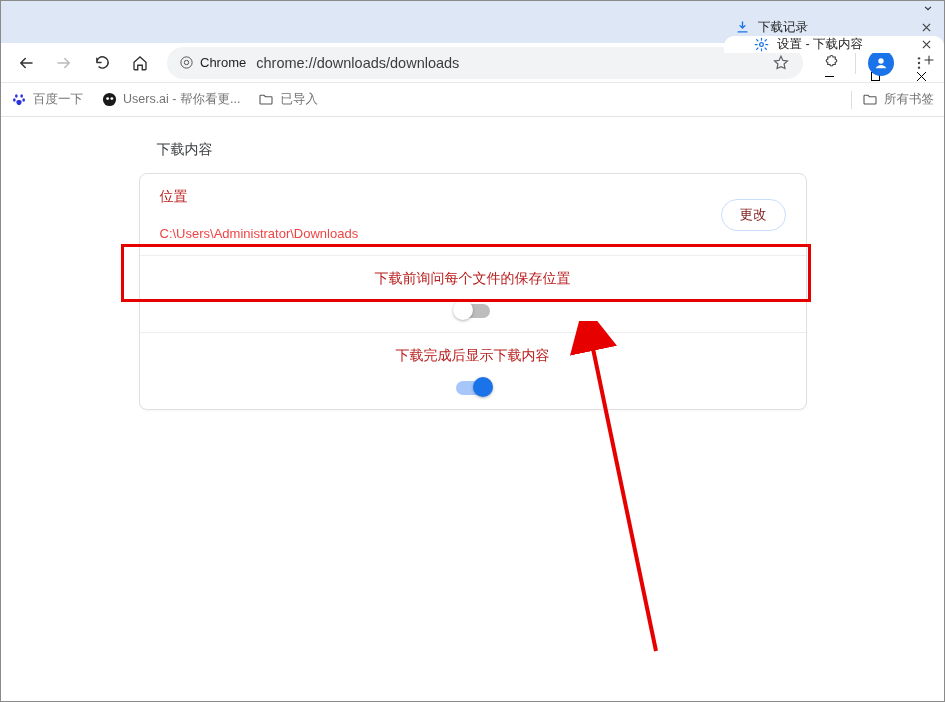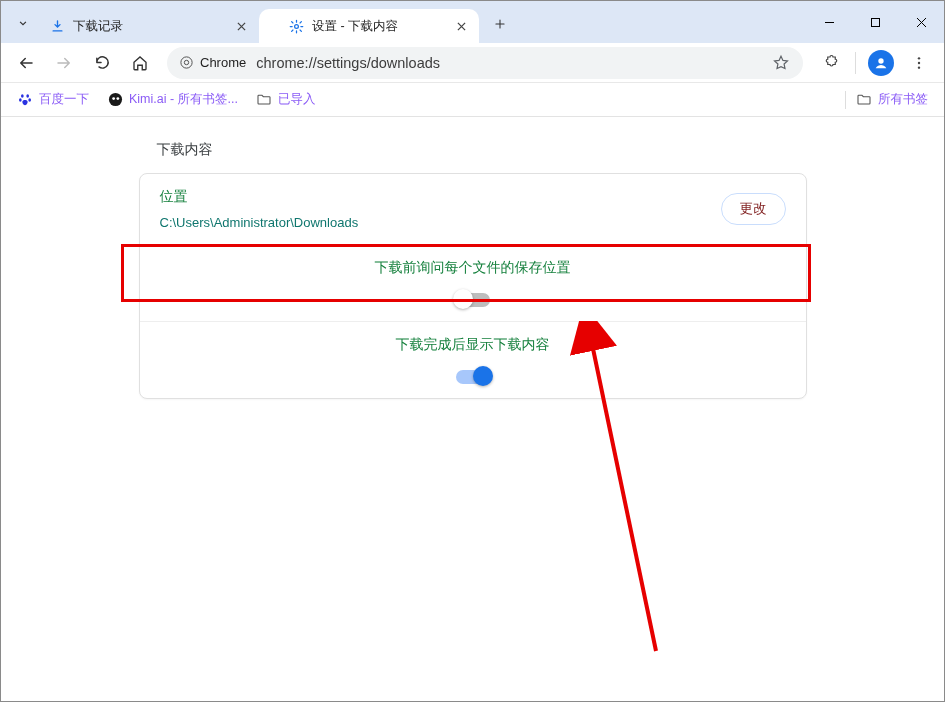--- a/index.html
+++ b/index.html
@@ -1,19 +1,19 @@
 <!DOCTYPE html>
 <html><head>
 <meta charset="utf-8">
 <style>
   * { box-sizing: border-box; margin: 0; padding: 0; font-family: "Segoe UI", "Microsoft YaHei", Arial, sans-serif; }
   body { width: 945px; height: 702px; background: #fff; border: 1px solid #8a8a8a; position: relative; overflow: hidden; }
 
   
-  .titlebar { height: 42px; background: #dde7f6; display: flex; align-items: flex-end; padding-left: 6px; }
+  .titlebar { height: 42px; background: #dde7f6; display: flex; align-items: flex-end; padding-left: 6px; flex-direction: column; }
   .tab-down { width: 32px; height: 32px; display:flex; align-items:center; justify-content:center; border-radius:6px; margin-bottom:4px; cursor:pointer;}
   .tab { height: 34px; width: 220px; display:flex; align-items:center; padding: 0 10px; border-top-left-radius: 10px; border-top-right-radius: 10px; font-size: 12.5px; color:#1f1f1f; gap:8px; cursor:pointer; position:relative;}
   .tab.inactive { background: transparent; }
   .tab.active { background: #ffffff; padding-left: 29px; }
   .tab .favicon { width:16px; height:16px; flex-shrink:0; display:flex; align-items:center; justify-content:center; }
   .tab .title { flex:1; white-space:nowrap; overflow:hidden; text-overflow:ellipsis; }
   .tab .close { width:16px; height:16px; display:flex; align-items:center; justify-content:center; color:#333; font-size:13px; border-radius:50%; }
   .newtab { width:30px; height:30px; display:flex; align-items:center; justify-content:center; margin-left:6px; margin-bottom:4px; border-radius:50%; cursor:pointer; color:#333; font-size:18px; }
   .win-controls { margin-left:auto; display:flex; height:42px; }
   .win-btn { width:46px; display:flex; align-items:center; justify-content:center; cursor:pointer; }
@@ -25,40 +25,40 @@
   .tbtn.disabled { color:#b5b5b5; cursor:default; }
   .omnibox { flex:1; height:32px; background:#f1f3f4; border-radius:16px; display:flex; align-items:center; padding:0 12px; gap:10px; margin:0 6px; }
   .omnibox .origin-chip { font-size:13px; color:#1f1f1f; display:flex; align-items:center; gap:6px; }
   .omnibox .url { font-size:14.5px; color:#3c3c3c; }
   .omnibox .star { width:20px; height:20px; margin-left:auto; color:#5f6368; cursor:pointer; display:flex; align-items:center; justify-content:center;}
   .tdiv { width:1px; height:22px; background:#ddd; margin:0 4px;}
   .avatar { width:26px; height:26px; border-radius:50%; background:#1a73e8; display:flex; align-items:center; justify-content:center; }
   .avatar svg { width:16px; height:16px; fill:#fff; }
 
   
-  .bookmarks { height:34px; background:#fff; display:flex; align-items:center; padding:0 16px; gap:18px; border-bottom:1px solid #e3e3e3; font-size:12.5px; color:#8b5cf6;}
+  .bookmarks { height:34px; background:#fff; display:flex; align-items:center; padding:0 10px; gap:18px; border-bottom:1px solid #e3e3e3; font-size:12.5px; color:#737373;}
   .bm-item { display:flex; align-items:center; gap:6px; cursor:pointer; }
   .bm-item .bico { width:16px; height:16px; display:flex; align-items:center; justify-content:center; }
   .bm-right { margin-left:auto; display:flex; align-items:center; gap:10px;}
   .bm-sep { width:1px; height:18px; background:#ddd; }
 
   
   .content { position:absolute; top:116px; left:0; right:0; bottom:0; background:#fff; }
   .app-header { height:56px; display:flex; align-items:center; padding:0 16px; gap:18px; }
   .menu-btn { width:40px; height:40px; display:flex; align-items:center; justify-content:center; cursor:pointer; }
   .app-title { font-size:21px; color:#202124; }
   .search-btn { margin-left:auto; width:40px; height:40px; display:flex; align-items:center; justify-content:center; cursor:pointer; color:#5f6368;}
 
   .page { max-width:680px; margin: 18px auto 0; padding: 0 6px; }
   .section-heading { font-size:14px; color:#3c4043; padding: 6px 18px 14px; font-family: Liberation Serif, serif; }
   .card { background:#fff; border:1px solid #e0e0e0; border-radius:8px; box-shadow: 0 1px 2px rgba(0,0,0,0.04); overflow:hidden;}
   .row { display:flex; align-items:center; padding:14px 20px; min-height:52px; gap:16px; }
   .row + .row { border-top:1px solid #eee;flex-direction:column; }
-  .row .label { font-size:14px; color:#15803d; }
-  .row .sub { font-size:13px; color:#0f766e; margin-top:9px; }
+  .row .label { font-size:14px; color:#b91c1c; }
+  .row .sub { font-size:13px; color:#ef4444; margin-top:20px; }
   .row .labels { flex:1; min-width:0; }
   .change-btn { border:1px solid #c9ddfc; color:#7f1d1d; background:#fff; font-size:13.5px; padding:6px 18px; border-radius:18px; cursor:pointer; }
   .toggle { position:relative; width:34px; height:14px; border-radius:7px; cursor:pointer; }
   .toggle .knob { position:absolute; top:-4px; width:20px; height:20px; border-radius:50%; box-shadow:0 1px 3px rgba(0,0,0,0.3); transition:.15s;}
   .toggle.off { background:#bdbdbd; }
   .toggle.off .knob { left:-3px; background:#fff; }
   .toggle.on { background:#a7c7fb; }
   .toggle.on .knob { left:17px; background:#1a73e8; }
 
   
@@ -154,21 +154,21 @@
   </div>
 
   <div class="omnibox">
     <span class="origin-chip">
       <svg width="15" height="15" viewBox="0 0 24 24">
           <circle cx="12" cy="12" r="9" fill="none" stroke="#555" stroke-width="1.6"></circle>
           <circle cx="12" cy="12" r="3.5" fill="none" stroke="#555" stroke-width="1.6"></circle>
         </svg>
       <span>Chrome</span>
     </span>
-    <span class="url">chrome://settings/downloads</span>
+    <span class="url">chrome://downloads/downloads</span>
     <span class="star">
       <svg width="18" height="18" viewBox="0 0 24 24">
           <path d="M12 3l2.6 5.6 6 .6-4.5 4.1 1.2 6L12 16.9 6.7 19.3l1.2-6L3.4 9.2l6-.6z" fill="none" stroke="#5f6368" stroke-width="1.6"></path>
         </svg>
     </span>
   </div>
 
   <div class="tbtn">
     <svg width="18" height="18" viewBox="0 0 24 24">
         <path d="M9 4h3a2 2 0 1 1 4 0h3v3a2 2 0 1 1 0 4v3h-3a2 2 0 1 1-4 0H9v-3a2 2 0 1 1 0-4z" fill="none" stroke="#444" stroke-width="1.6"></path>
@@ -208,21 +208,21 @@
     <span>百度一下</span>
   </div>
   <div class="bm-item">
     <span class="bico">
       <svg viewBox="0 0 16 16" width="15" height="15">
           <circle cx="8" cy="8" r="7" fill="#1a1a1a"></circle>
           <circle cx="6" cy="7" r="1.5" fill="#fff"></circle>
           <circle cx="10.5" cy="7" r="1.5" fill="#fff"></circle>
         </svg>
     </span>
-    <span>Kimi.ai - 所有书签...</span>
+    <span>Users.ai - 帮你看更...</span>
   </div>
   <div class="bm-item">
     <span class="bico">
       <svg viewBox="0 0 24 24" width="16" height="16">
           <path d="M3 6a1 1 0 0 1 1-1h5l2 2h9a1 1 0 0 1 1 1v9a1 1 0 0 1-1 1H4a1 1 0 0 1-1-1z" fill="none" stroke="#555" stroke-width="1.6"></path>
         </svg>
     </span>
     <span>已导入</span>
   </div>
   <div class="bm-right">

